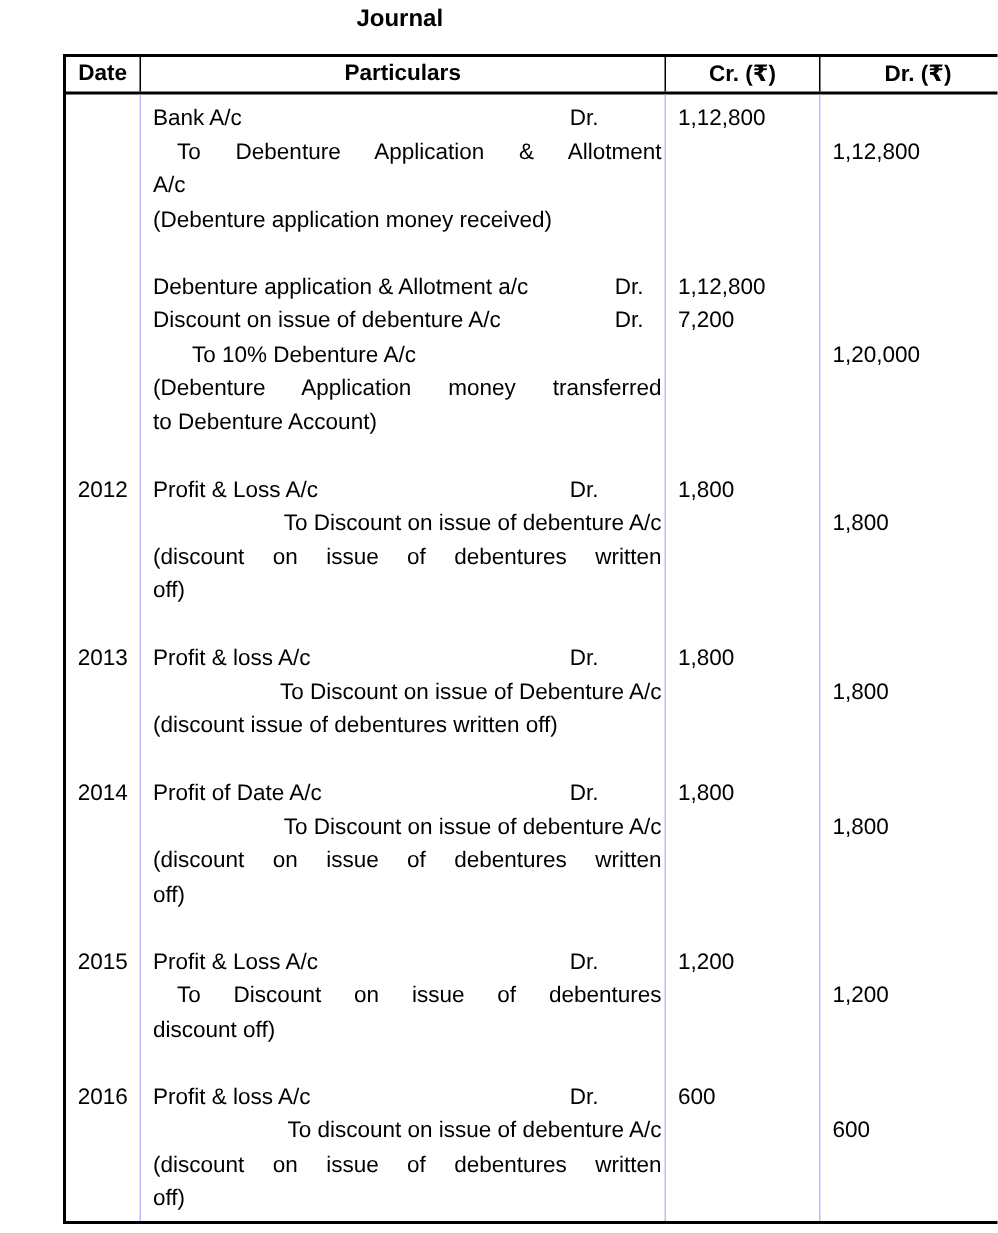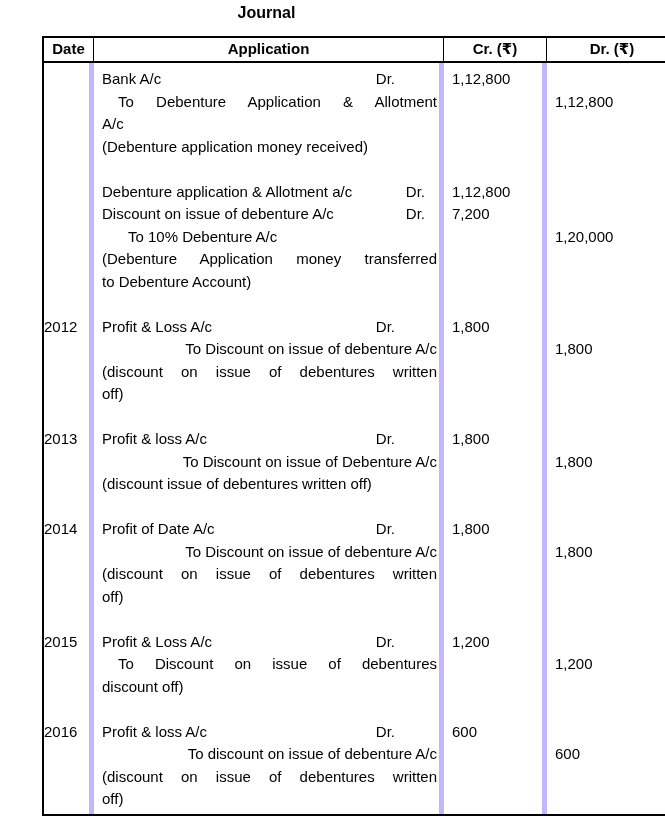--- a/index.html
+++ b/index.html
@@ -24,30 +24,30 @@
   }
   .thead{border-bottom:2px solid #000;}
   .th{
     font-weight:bold;text-align:center;
     padding:2px 0 3px 0;
     border-right:1px solid #000;
     white-space:nowrap;
   }
   .th:last-child{border-right:none;}
   .col{
-    border-right:5px solid #c4b5fd;
+    border-right:1px solid #c4b5fd;
     padding-top:5px;padding-bottom:3px;
     box-sizing:border-box;min-height:740px;
   }
   .col:last-child{border-right:none;}
   .line{
     height:22.5px;line-height:22.5px;
     white-space:nowrap;overflow:visible;
   }
-  .date-line{}
+  .date-line{text-align:center;}
   .p-line{padding-left:8px;padding-right:2px;}
   .amt-line{padding-left:8px;}
   .flexline{display:flex;justify-content:space-between;}
   .dr-suffix{padding-right:42px;}
   .dr-suffix.tight{padding-right:12px;}
   .ind1{padding-left:24px;text-align:right;}
   .ind2{padding-left:34px;}
   .just{
     white-space:normal;
     text-align:justify;
@@ -56,21 +56,21 @@
 </style>
 </head>
 <body>
 
 <div class="page">
   <div class="title">Journal</div>
 
   <div class="jtable">
     <div class="thead">
       <div class="th">Date</div>
-      <div class="th">Application</div>
+      <div class="th">Particulars</div>
       <div class="th">Cr. (₹)</div>
       <div class="th">Dr. (₹)</div>
     </div>
     <div class="tbody">
       <div class="col" id="col-date">
           <div class="line date-line"></div>
           <div class="line date-line"></div>
           <div class="line date-line"></div>
           <div class="line date-line"></div>
           <div class="line "></div>

